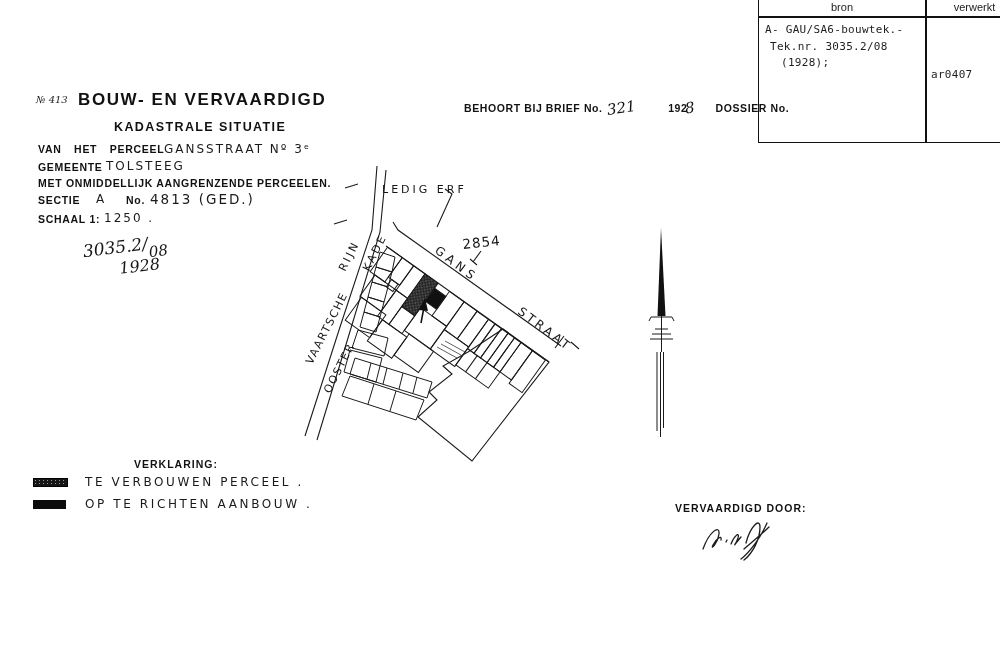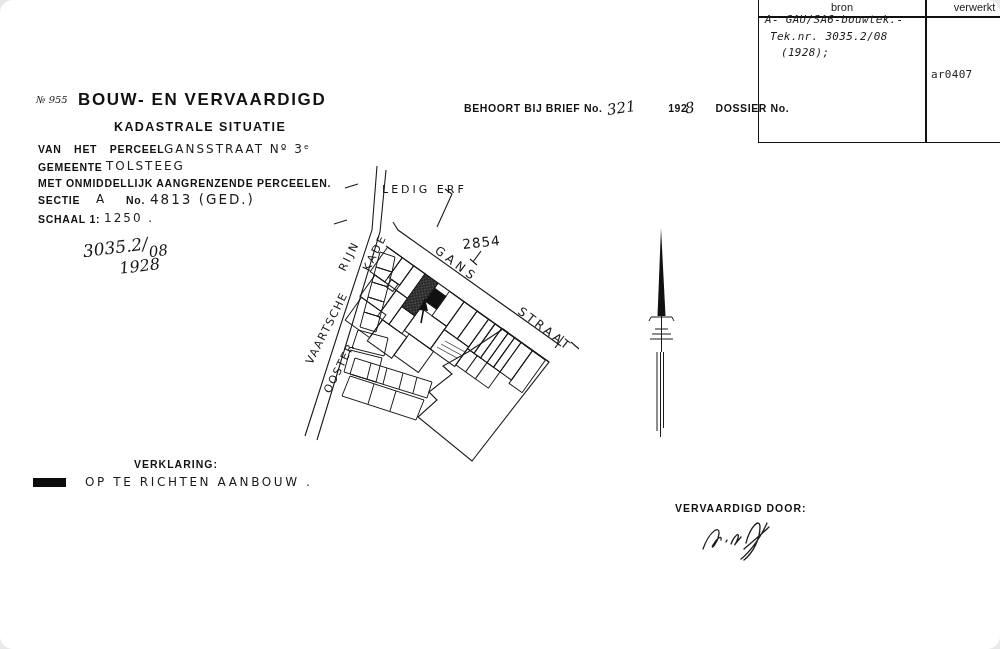--- a/index.html
+++ b/index.html
@@ -1,32 +1,32 @@
 <!DOCTYPE html>
 <html><head>
 <meta charset="utf-8">
 <style>
   * { margin:0; padding:0; box-sizing:border-box; }
   body { background:#e8e8e8; font-family:"Liberation Sans", sans-serif; }
   .canvas {
     position:relative; width:1000px; height:649px; background:#ffffff;
-    overflow:hidden; color:#111;border-radius:13px;
+    overflow:hidden; color:#111;
   }
   .abs { position:absolute; }
 
   
   .reg-table { left:758px; top:0; width:242px; height:143px;
     border-left:1.5px solid #111; border-bottom:1.5px solid #111; }
   .reg-divider { position:absolute; left:166px; top:0; width:1.5px; height:143px; background:#111; }
   .reg-headrule { position:absolute; left:0; top:16px; width:242px; height:1.5px; background:#111; }
   .reg-head { position:absolute; top:1px; font-size:11px; color:#222; }
   .reg-head.c1 { left:0; width:166px; text-align:center; }
   .reg-head.c2 { left:167px; width:97px; text-align:center; }
   .tw { font-family:"DejaVu Sans Mono", monospace; font-size:11px; color:#1d1d1d; letter-spacing:0.3px; }
-  .reg-body { position:absolute; left:6px; top:12px; line-height:16.5px;font-style:italic; }
+  .reg-body { position:absolute; left:6px; top:22px; line-height:16.5px; }
   .reg-body .ind1 { padding-left:5px; }
   .reg-body .ind2 { padding-left:16px; }
   .reg-proc { position:absolute; left:172px; top:68px; }
 
   
   .printed { font-weight:bold; color:#121212; letter-spacing:0.6px; }
   .doc-no { left:36px; top:94px; font-family:"DejaVu Serif", serif; font-style:italic; font-size:10px; color:#222; }
   .title-line { left:78px; top:90px; font-size:17px; font-weight:bold; letter-spacing:1.6px; }
   .subtitle-line { left:114px; top:120px; font-size:12.5px; font-weight:bold; letter-spacing:1.4px; }
 
@@ -78,21 +78,21 @@
     <div class="reg-head c1">bron</div>
     <div class="reg-head c2">verwerkt</div>
     <div class="reg-body tw">
       <div>A- GAU/SA6-bouwtek.-</div>
       <div class="ind1">Tek.nr. 3035.2/08</div>
       <div class="ind2">(1928);</div>
     </div>
     <div class="reg-proc tw">ar0407</div>
   </div>
 
-  <div class="abs doc-no">№ 955</div>
+  <div class="abs doc-no">№ 413</div>
   <div class="abs title-line">BOUW- EN VERVAARDIGD</div>
   <div class="abs subtitle-line">KADASTRALE SITUATIE</div>
 
   <div class="abs brief">
     <span class="printed">BEHOORT BIJ BRIEF No.</span>
     <span class="hw">321</span>
     <span class="printed" style="margin-left:28px;">192</span><span class="hw overlap">8</span>
     <span class="printed" style="margin-left:16px;">DOSSIER No.</span>
   </div>
 
@@ -216,20 +216,24 @@
       <path d="M651,317 L672,317 M651,317 l-2,4 M672,317 l2,4"></path>
       <path d="M661.5,316 L661.5,352"></path>
       <path d="M655,329 H668 M652,334 H671 M650,339 H673"></path>
       <path d="M657,352 V431 M660.5,352 V437 M663.5,352 V428"></path>
     </g>
   </svg>
 
   <div class="abs legend">
     <div class="leg-title printed">VERKLARING:</div>
     <div class="leg-row">
+      <span class="swatch hatched"></span>
+      <span class="leg-label hand" style="letter-spacing:2.6px;">TE VERBOUWEN PERCEEL .</span>
+    </div>
+    <div class="leg-row">
       <span class="swatch solid"></span>
       <span class="leg-label hand" style="letter-spacing:2.6px;">OP TE RICHTEN AANBOUW .</span>
     </div>
   </div>
 
   <div class="abs made-by">VERVAARDIGD DOOR:</div>
   <svg class="abs" style="left:690px; top:515px;" width="100" height="50" viewBox="690 515 100 50">
     <path d="M703,549 C709,532 720,524 719,534 C718,543 710,551 713,545 C716,539 722,534 721,540
              M726,542 l1,-2
              M731,544 C734,536 740,531 738,538 C736,544 733,547 736,543 L741,537

